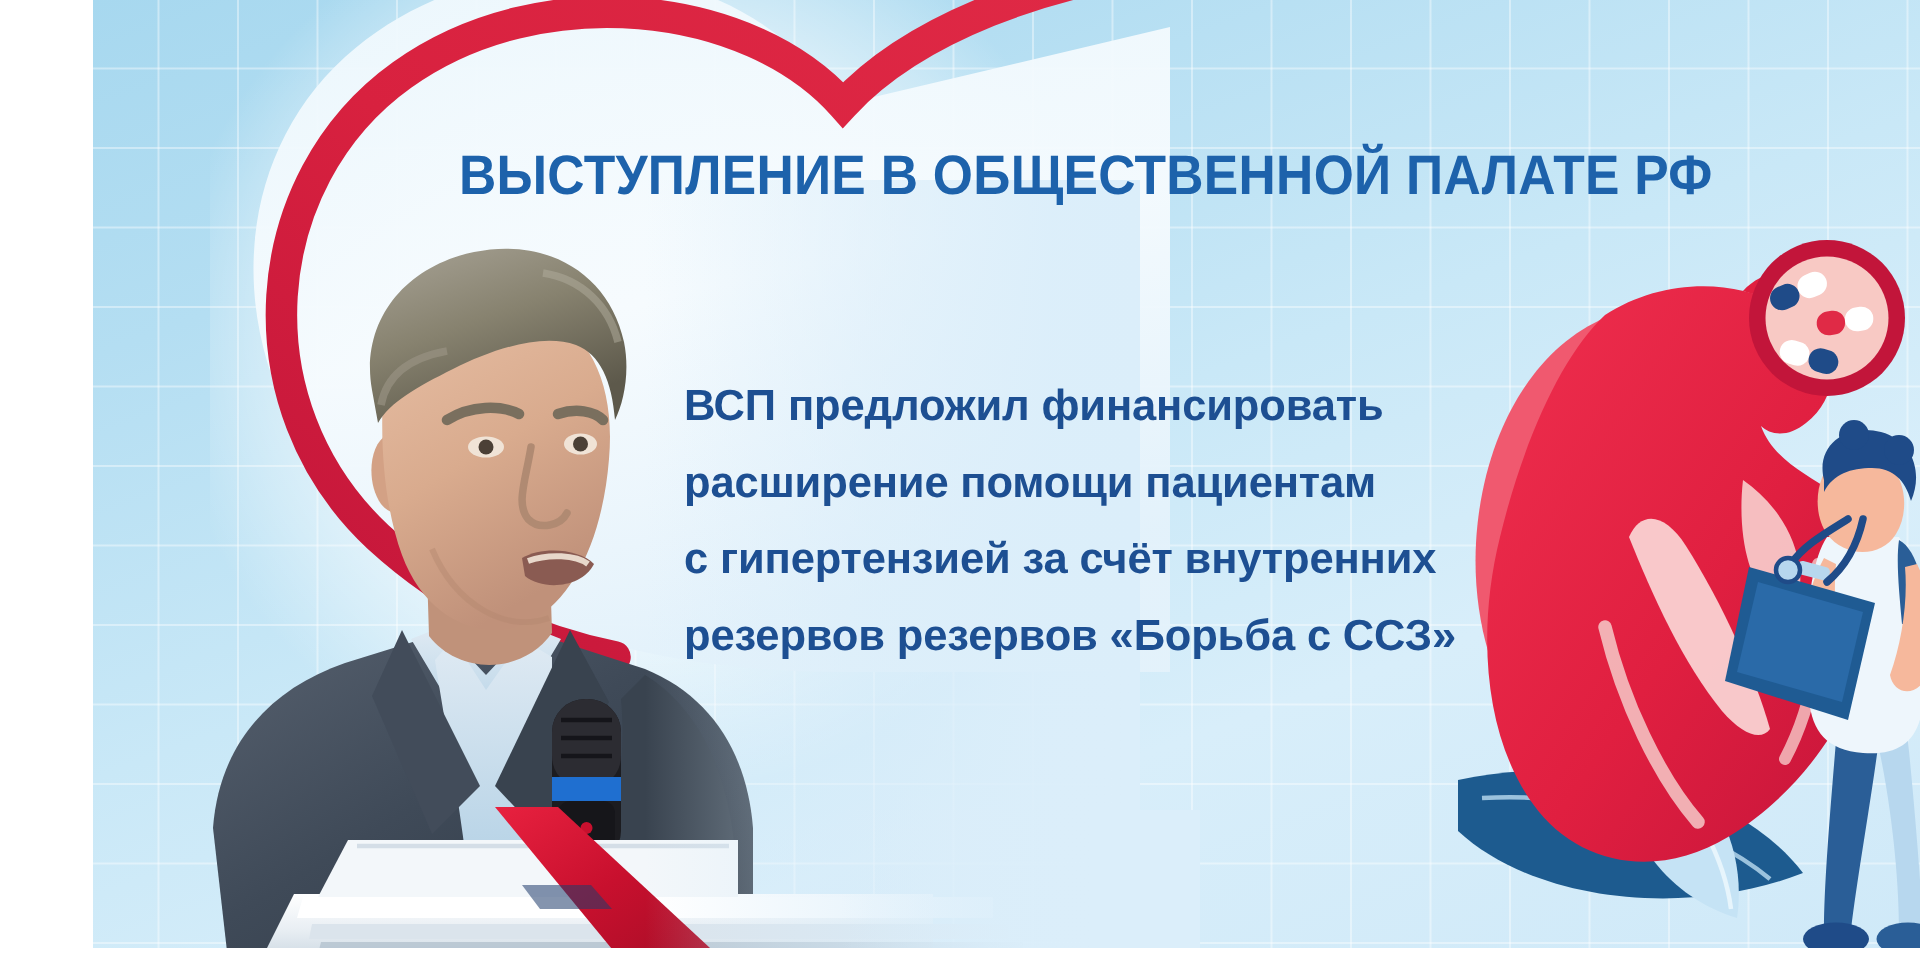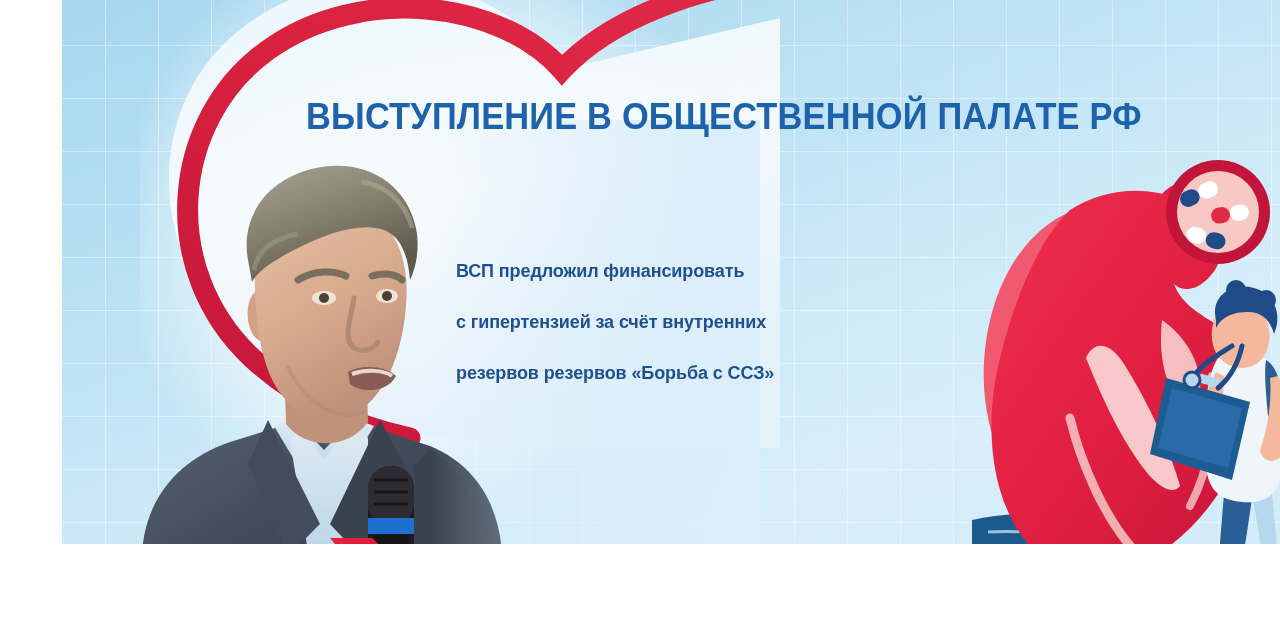--- a/index.html
+++ b/index.html
@@ -1,20 +1,20 @@
 <!DOCTYPE html>
 <html><head>
 <meta charset="utf-8">
 <style>
   html,body{margin:0;padding:0;background:#ffffff;}
   body{font-family:"Liberation Sans",sans-serif;}
 
   #slide{
     position:relative;
-    width:1280px;height:544px;
+    width:1280px;height:632px;
     overflow:hidden;
     background:#ffffff;
   }
 
   
   .bg-white-strip{
     position:absolute;left:0;top:0;width:62px;height:640px;
     background:#ffffff;z-index:40;
   }
   .bg-blue{
@@ -73,21 +73,21 @@
     letter-spacing:.2px;
     color:#1d62ab;
     white-space:nowrap;
     transform:scaleX(.93);
     transform-origin:left center;
   }
   .body-text{
     position:absolute;left:456px;top:246px;z-index:30;
     width:640px;
     font-family:"Liberation Sans",sans-serif;
-    font-size:18px;
+    font-size:29px;
     font-weight:700;
     line-height:51px;
     color:#1d4f92;
     letter-spacing:-.1px;
   }
   .body-text .ln{display:block;white-space:nowrap;}
 </style>
 </head>
 <body>
 
@@ -308,17 +308,18 @@
 
   <div class="photo-fade"></div>
   <div class="podium-fade"></div>
 
   <div class="bg-white-strip"></div>
 
   <div class="title">ВЫСТУПЛЕНИЕ В ОБЩЕСТВЕННОЙ ПАЛАТЕ РФ</div>
 
   <div class="body-text">
     <span class="ln">ВСП предложил финансировать</span>
+    <span class="ln">расширение помощи пациентам</span>
     <span class="ln">с гипертензией за счёт внутренних</span>
     <span class="ln">резервов резервов «Борьба с ССЗ»</span>
   </div>
 
 </div>
 
 </body></html>

